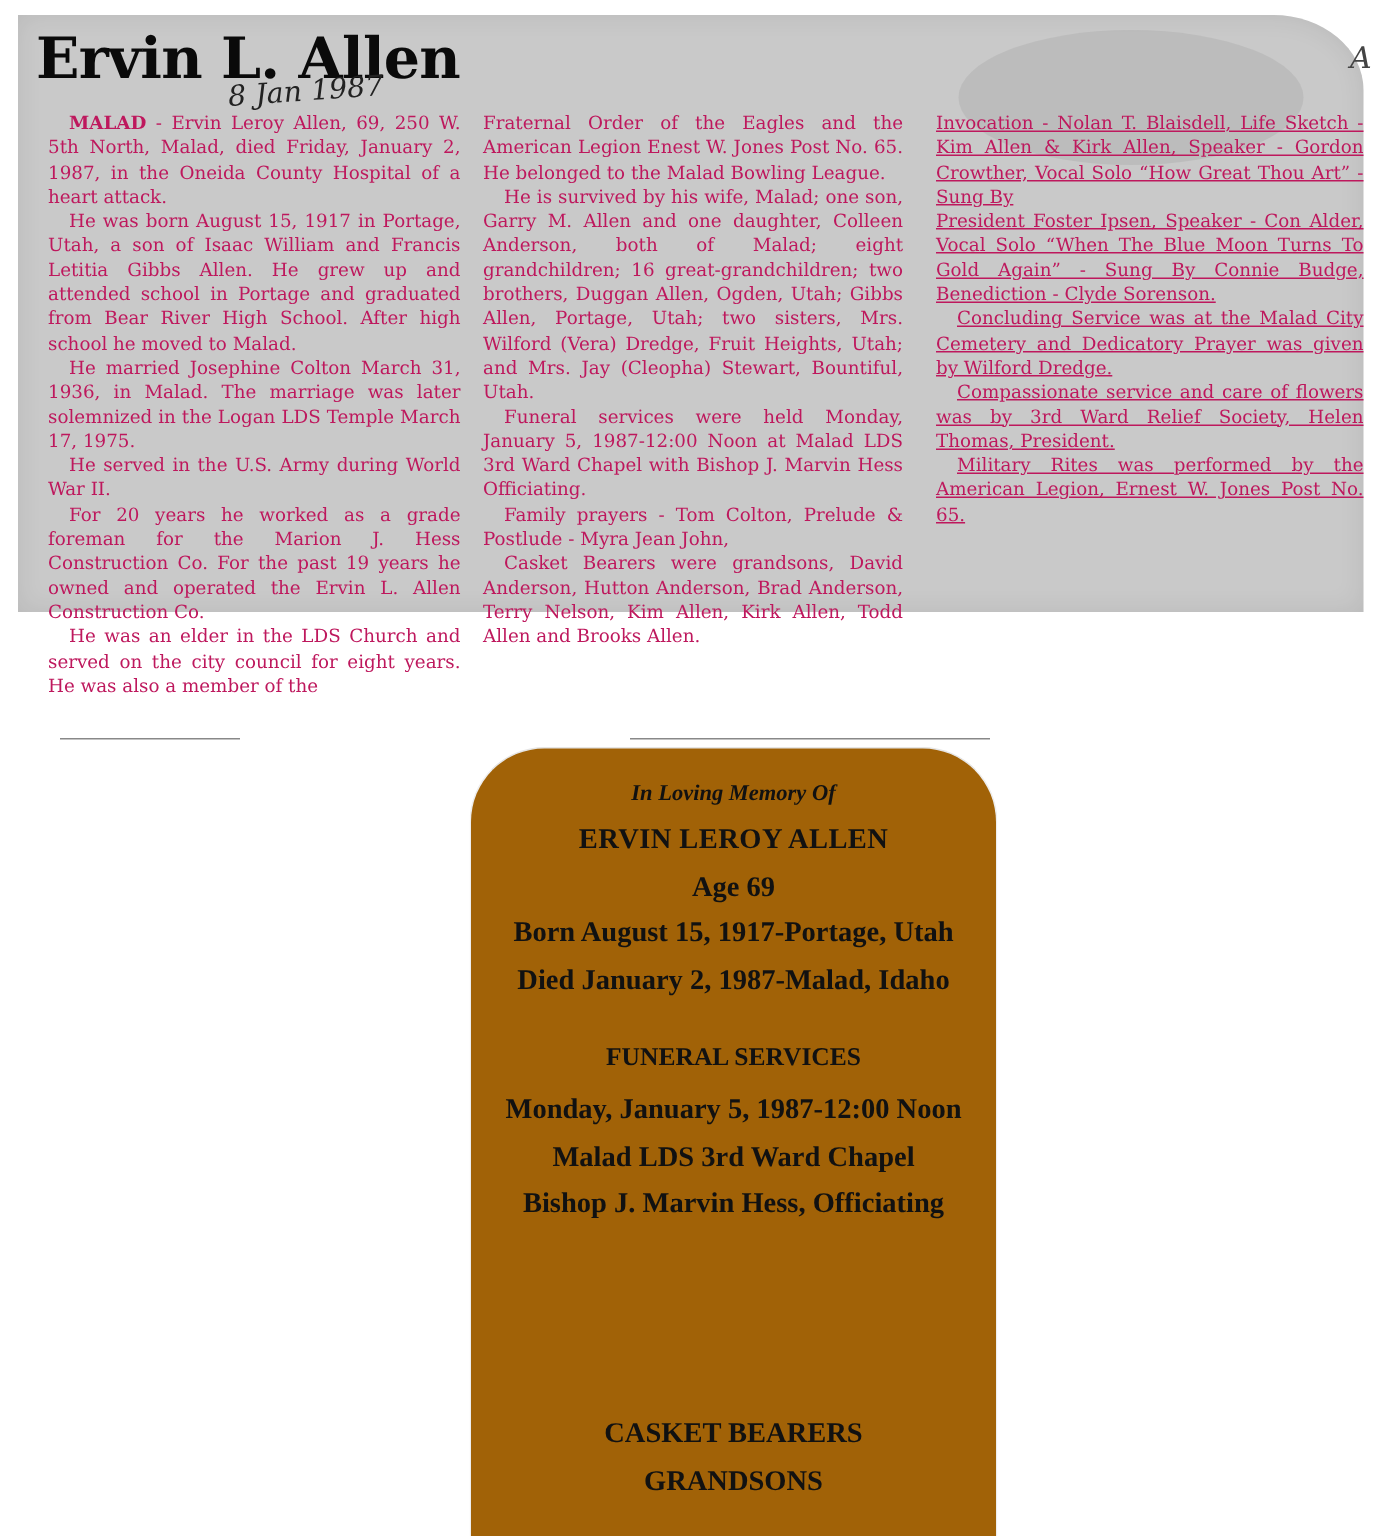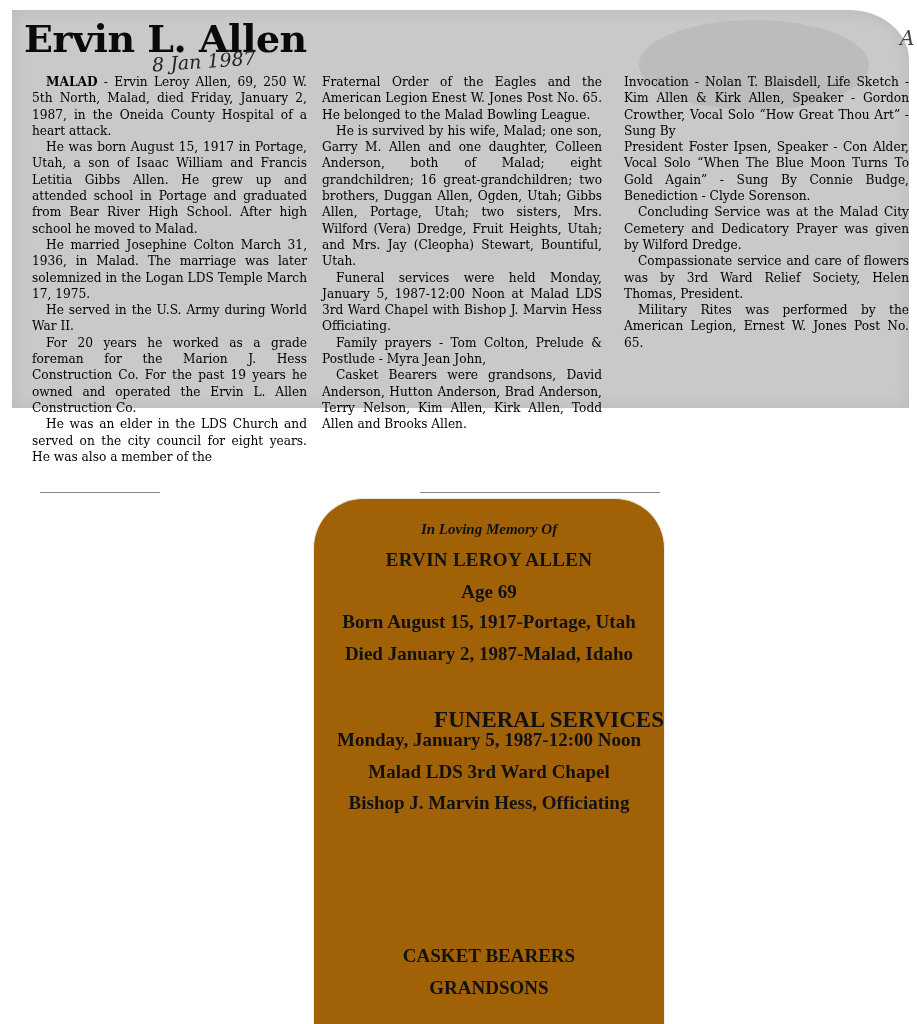--- a/index.html
+++ b/index.html
@@ -19,46 +19,46 @@
   .headline {
     position: absolute; left: 12px; top: 6px; font-family: "DejaVu Serif", serif;
     font-weight: bold; font-size: 38px; letter-spacing: -0.5px; color: #0a0a0a;
   }
   .handwritten {
     position: absolute; left: 140px; top: 40px; font-family: "DejaVu Serif", serif;
     font-style: italic; font-size: 19px; color: #222; transform: rotate(-4deg);
   }
   .col {
     position: absolute; font-size: 12.2px; line-height: 16.3px; text-align: justify;
-    color: #000000; font-family: "DejaVu Serif", serif;
+    color: #be185d; font-family: "DejaVu Serif", serif;
   }
   .col p { margin: 0; text-indent: 14px; }
   .col p.biggap { }
   .col1 { left: 20px; top: 64px; width: 275px; }
   .col2 { left: 310px; top: 64px; width: 280px; }
-  .col3 { left: 612px; top: 64px; width: 285px; }
+  .col3 { left: 612px; top: 64px; width: 285px; text-decoration: underline; }
   .dateline { font-weight: bold; }
   .margin-mark {
     position: absolute; left: 900px; top: 26px; font-size: 20px; font-style: italic; color: #444;
   }
   .card {
     position: absolute; left: 313px; top: 498px; width: 350px; height: 526px;
     background: #a16207; border-top-left-radius: 50px; border-top-right-radius: 50px;
     border-left: 1px solid #eee; border-right: 1px solid #eee; border-top: 1px solid #e6e6e6;
   }
   .card-line {
     position: absolute; left: 0; width: 100%; text-align: center; white-space: nowrap;
     font-family: "Liberation Serif", "DejaVu Serif", serif; font-weight: bold; color: #111;
   }
   .card-intro { top: 22px; font-size: 15px; font-style: italic; }
   .card-name { top: 50px; font-size: 19px; letter-spacing: 0.3px; }
   .card-age { top: 82px; font-size: 19px; }
   .card-born { top: 112px; font-size: 19px; }
   .card-died { top: 144px; font-size: 19px; }
-  .card-fs { top: 208px; font-size: 23px; text-align: right; }
+  .card-fs { top: 196px; font-size: 17px; }
   .card-date { top: 230px; font-size: 19px; }
   .card-chapel { top: 262px; font-size: 19px; }
   .card-bishop { top: 293px; font-size: 19px; }
   .card-cb { top: 446px; font-size: 19px; }
   .card-gs { top: 478px; font-size: 19px; }
   .divider-line {
     position: absolute; height: 1px; background: #888; top: 492px;
   }
 </style>
 </head>

